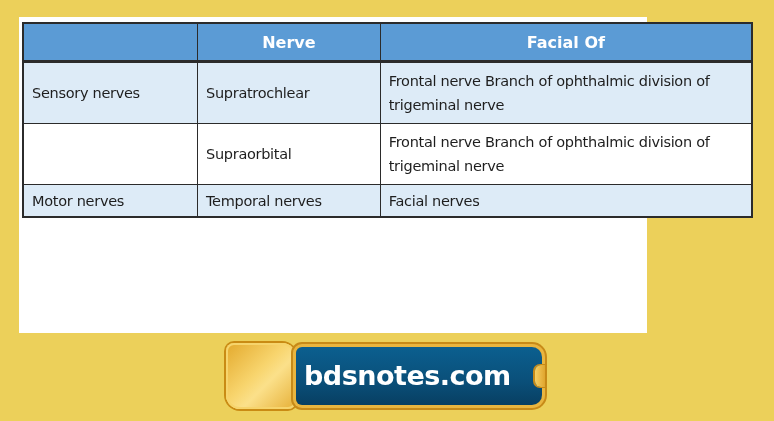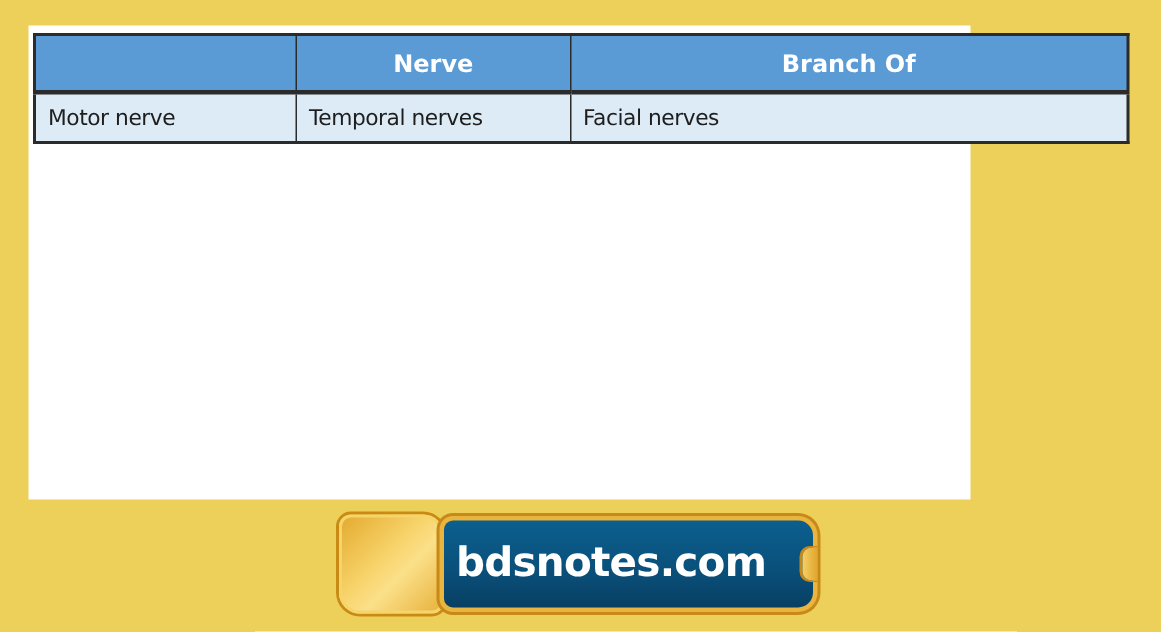--- a/index.html
+++ b/index.html
@@ -116,26 +116,36 @@
   <table class="nerves">
     <colgroup>
       <col class="c1">
         <col class="c2">
         <col class="c3">
     </colgroup>
     <thead>
       <tr>
         <th></th>
         <th>Nerve</th>
-        <th>Branch Of</th>
+        <th>Facial Of</th>
       </tr>
     </thead>
     <tbody>
+      <tr class="alt h2">
+        <td>Sensory nerves</td>
+        <td>Supratrochlear</td>
+        <td>Frontal nerve Branch of ophthalmic division of trigeminal nerve</td>
+      </tr>
+      <tr class="plain h2">
+        <td></td>
+        <td>Supraorbital</td>
+        <td>Frontal nerve Branch of ophthalmic division of trigeminal nerve</td>
+      </tr>
       <tr class="alt h1">
-        <td>Motor nerve</td>
+        <td>Motor nerves</td>
         <td>Temporal nerves</td>
         <td>Facial nerves</td>
       </tr>
     </tbody>
   </table>
 </div>
 
 <div class="logo">
   <div class="square"></div>
   <div class="bar">

